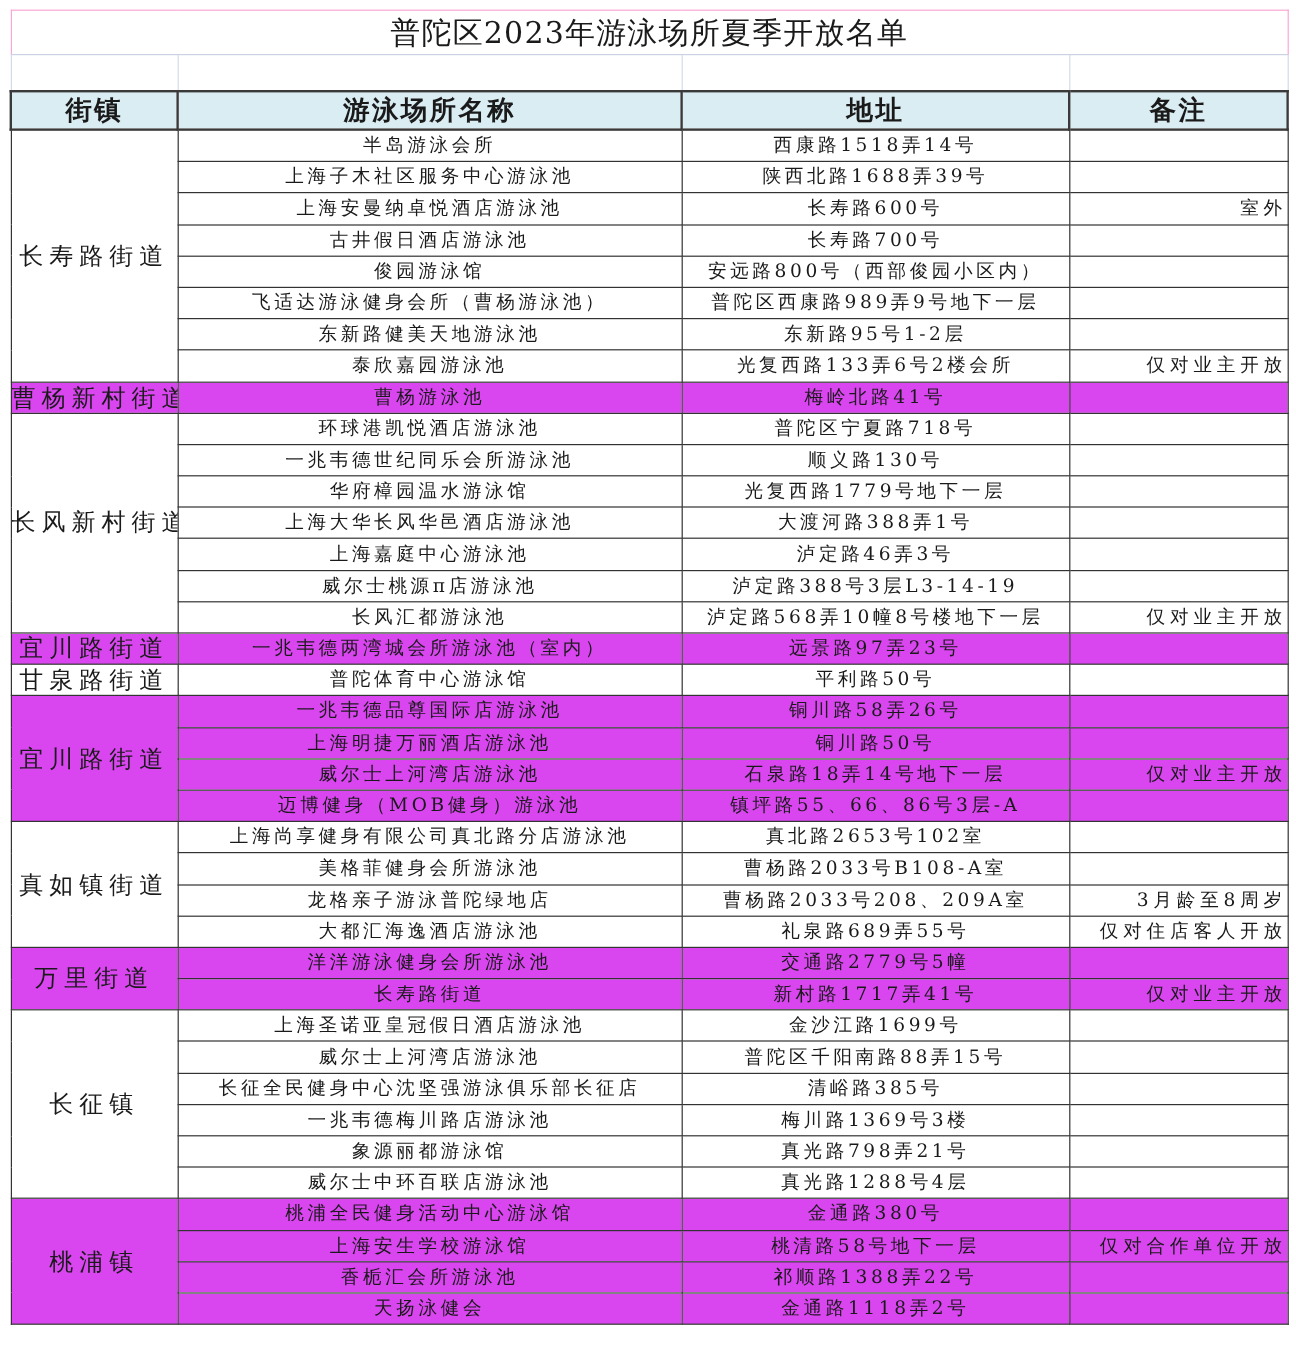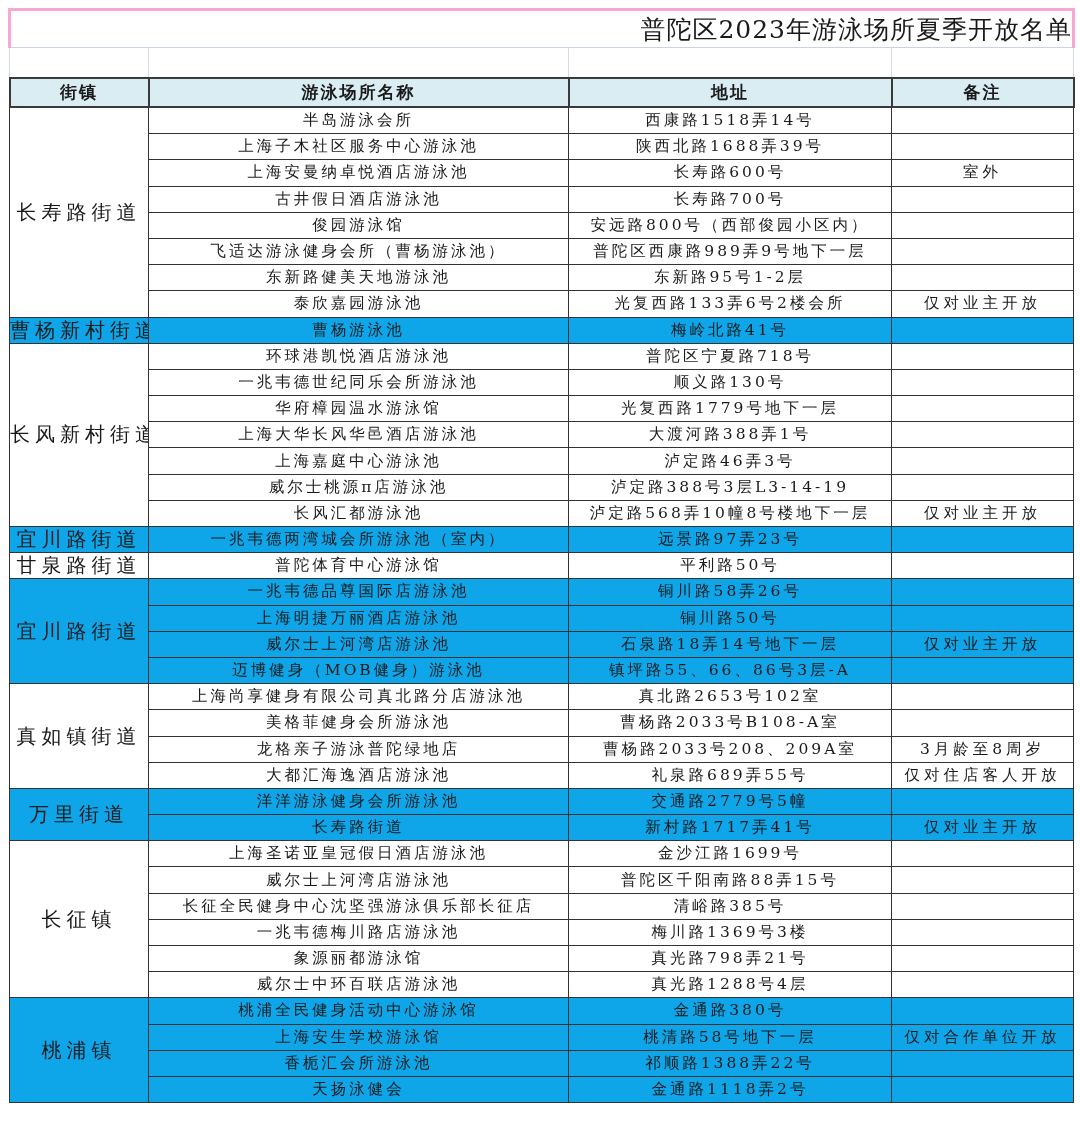--- a/index.html
+++ b/index.html
@@ -1,28 +1,28 @@
 <!DOCTYPE html>
 <html><head>
 <meta charset="utf-8">
 <style>
   html, body { margin: 0; padding: 0; background: #ffffff; }
   body { width: 1080px; height: 1143px; position: relative; overflow: hidden;
          font-family: "DejaVu Serif", "Liberation Serif", serif; color: #1a1a1a; }
   .sheet { position: absolute; left: 8px; top: 8px; width: 1064px; }
   table { border-collapse: collapse; width: 1064px; table-layout: fixed; }
   td, th { padding: 0; text-align: center; vertical-align: middle; white-space: nowrap; overflow: hidden; }
-  .title-row td { height: 36px; font-size: 25px; letter-spacing: 1px; border: 3px solid #f9a8d4; border-bottom: 1px solid #c9d3e3; text-align: right; }
+  .title-row td { height: 36px; font-size: 25px; letter-spacing: 1px; border: 1px solid #f9a8d4; border-bottom: 1px solid #c9d3e3; }
   .blank-row td { height: 29px; border: 1px solid #d4dbe8; }
   .head-row th { height: 27px; background: #daedf3; font-family: "DejaVu Sans", "Liberation Sans", sans-serif;
-                 font-size: 17px; font-weight: bold; letter-spacing: 2px; border: 2px solid #3a3a3a; }
+                 font-size: 22px; font-weight: bold; letter-spacing: 2px; border: 2px solid #3a3a3a; }
   .data td { height: 25.2px; font-size: 15.5px; letter-spacing: 3px; border: 1.5px solid #333; line-height: 25px; }
   .data td.district { letter-spacing: 5px; font-size: 20px; }
-  .blue td { background: #0ea5e9; }
-  .data td.note { letter-spacing: 4px; }
+  .blue td { background: #d946ef; }
+  .data td.note { letter-spacing: 4px; text-align: right; }
 </style>
 </head>
 <body>
 
 <div class="sheet">
   <table>
     <colgroup>
       <col style="width:139px">
       <col style="width:420px">
       <col style="width:323px">

